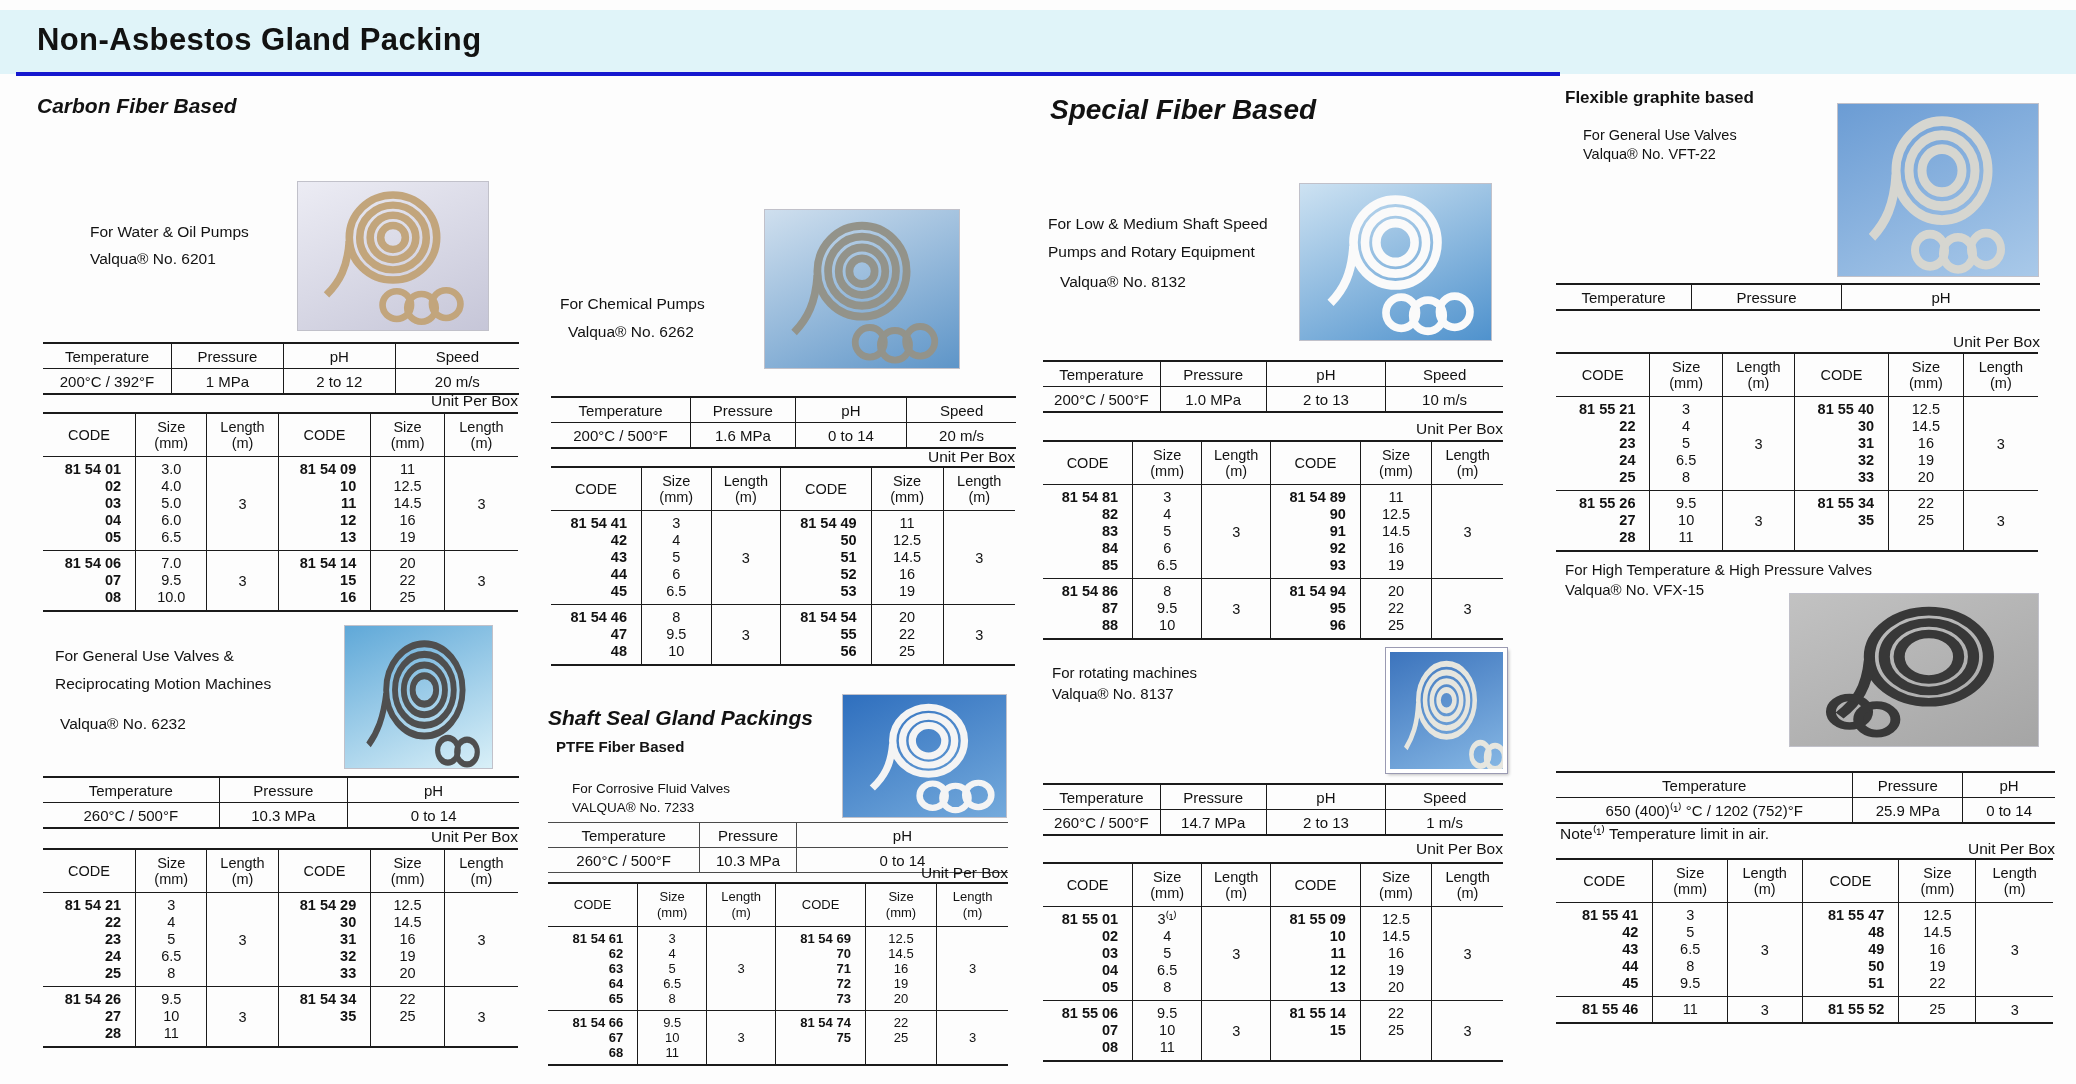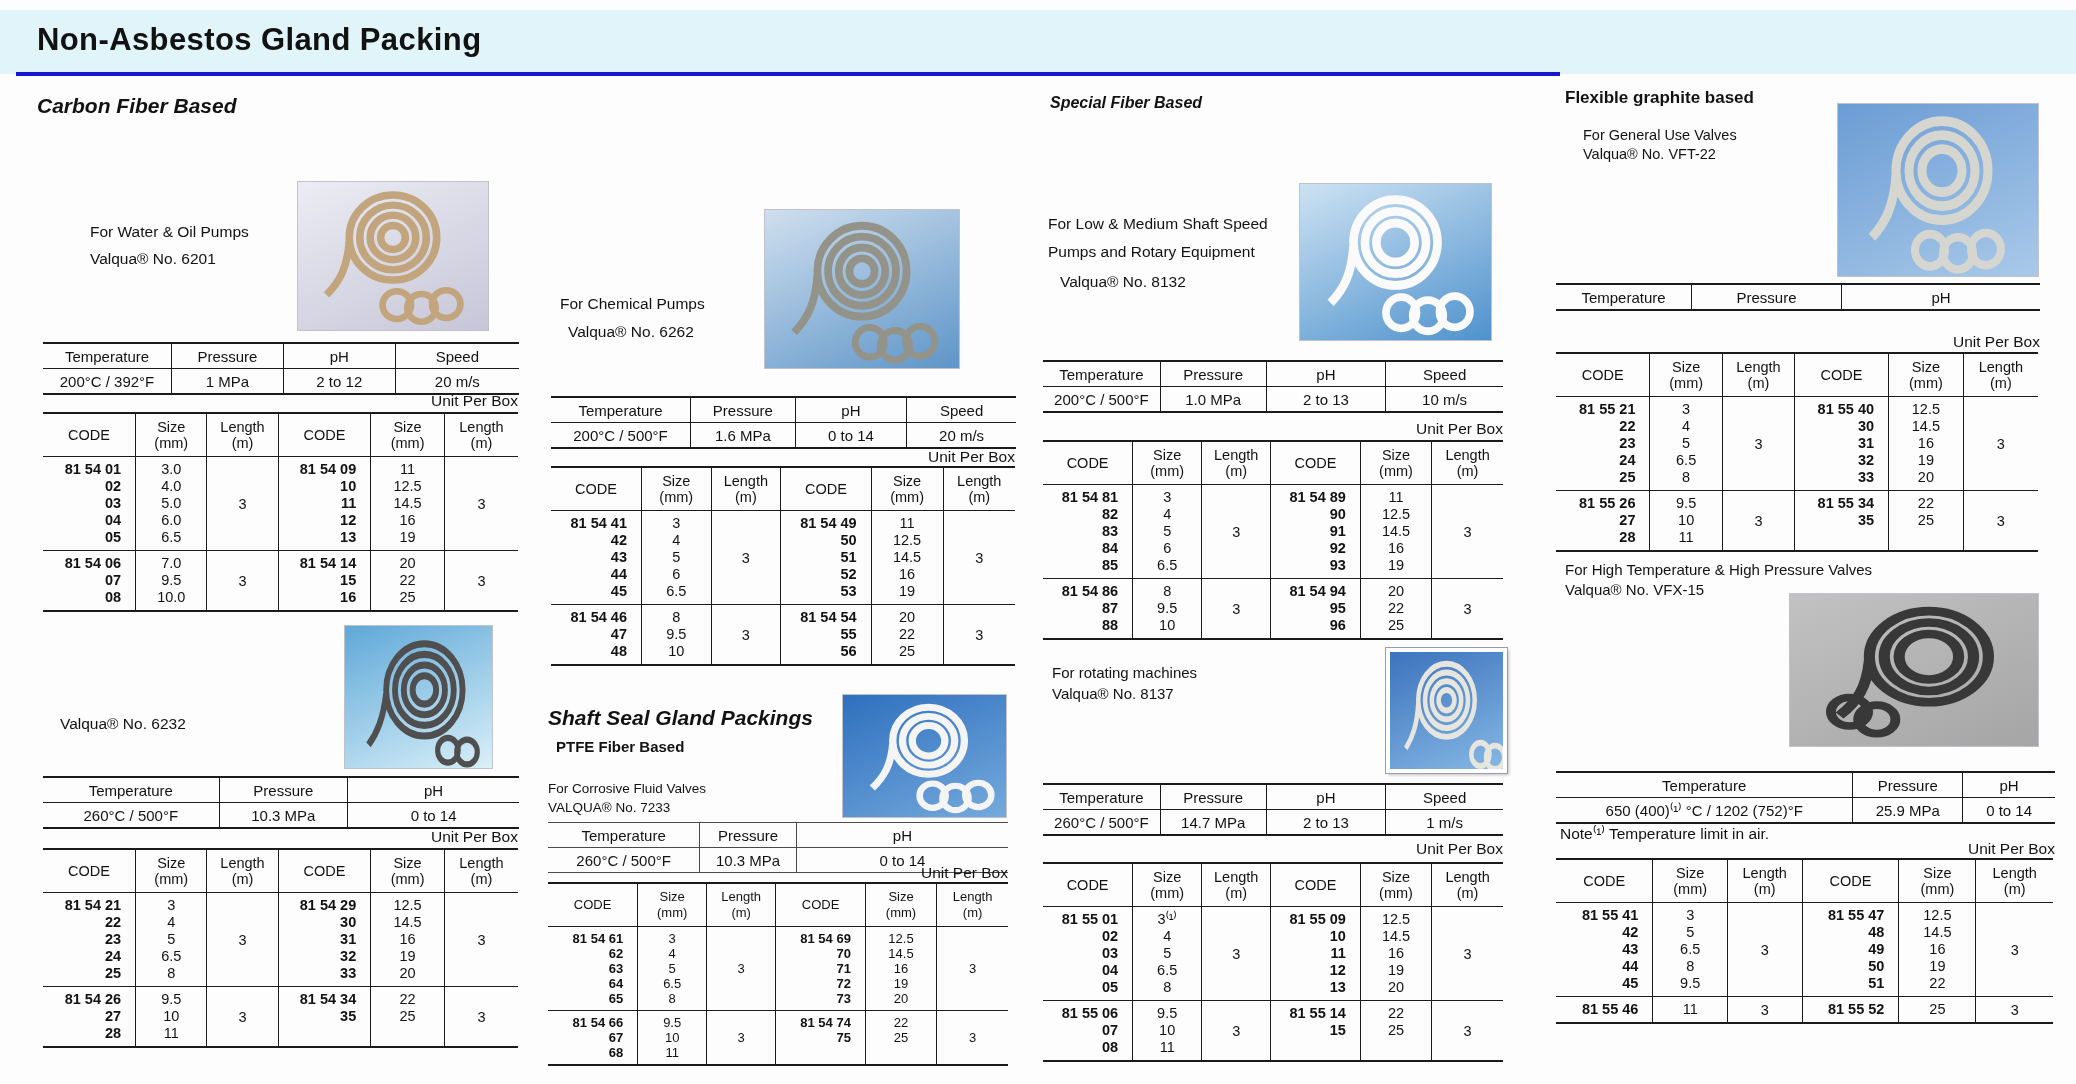--- a/index.html
+++ b/index.html
@@ -11,21 +11,21 @@
   .abs { position:absolute; }
 
   
   .title-band { height:64px; }
   .page-title { font-size:31px; font-weight:bold; letter-spacing:.4px; }
   .rule { height:4px; }
 
   
   .h-ital { font-weight:bold; font-style:italic; }
   .h-21 { font-size:21px; }
-  .h-23 { font-size:16px; }
+  .h-23 { font-size:28px; }
   .h-flex { font-size:17px; font-weight:bold; }
   .sub-bold { font-size:15px; font-weight:bold; }
 
   
   .desc { font-size:15.5px; line-height:27px; }
   .desc-sm { font-size:13.5px; line-height:18.5px; }
   .desc-xs { font-size:14.5px; line-height:19px; }
   .desc-md { font-size:15px; line-height:21px; }
   .lh28 { line-height:28px; }
   .lh20 { line-height:20px; }
@@ -208,20 +208,24 @@
               <div>20</div>
               <div>22</div>
               <div>25</div>
             </td>
             <td class="len">3</td>
           </tr>
         </tbody>
       </table>
     </div>
 
+  <div class="abs desc lh28" style="left:55px;top:642px;">
+    <div>For General Use Valves &amp;</div>
+    <div>Reciprocating Motion Machines</div>
+  </div>
   <div class="abs desc" style="left:60px;top:710px;">Valqua® No. 6232</div>
 
   <div class="abs photo" style="left: 345px; top: 626px; width: 147px; height: 142px; --bg1: #5fa8d8; --bg2: #d9f0f8; --rope: #4f4f4f;">
     <svg viewBox="0 0 200 160" preserveAspectRatio="none">
       <circle class="ring" cx="108" cy="72" r="52" stroke-width="8"></circle>
       <circle class="ring" cx="108" cy="72" r="40" stroke-width="8"></circle>
       <circle class="ring" cx="108" cy="72" r="28" stroke-width="8"></circle>
       <circle class="ring" cx="108" cy="72" r="16" stroke-width="8"></circle>
       <path class="ring" d="M56,76 C52,104 44,120 32,134" stroke-width="8"></path>
       <circle class="ring" cx="140" cy="140" r="14" stroke-width="7"></circle>
@@ -447,21 +451,21 @@
               <div>25</div>
             </td>
             <td class="len">3</td>
           </tr>
         </tbody>
       </table>
     </div>
 
   <div class="abs h-ital h-21" style="left:548px;top:706px;">Shaft Seal Gland Packings</div>
   <div class="abs sub-bold" style="left:556px;top:738px;">PTFE Fiber Based</div>
-  <div class="abs desc-sm" style="left:548px;top:780px;">
+  <div class="abs desc-sm" style="left:572px;top:780px;">
     <div>For Corrosive Fluid Valves</div>
     <div>VALQUA® No. 7233</div>
   </div>
 
   <div class="abs photo" style="left: 843px; top: 695px; width: 163px; height: 122px; --bg1: #2f6fbe; --bg2: #74aadc; --rope: #f4f4f4;">
     <svg viewBox="0 0 200 160" preserveAspectRatio="none">
       <circle class="ring" cx="105" cy="60" r="44" stroke-width="9"></circle>
       <circle class="ring" cx="105" cy="60" r="32" stroke-width="9"></circle>
       <circle class="ring" cx="105" cy="60" r="20" stroke-width="9"></circle>
       <path class="ring" d="M61,64 C59,92 50,108 36,122" stroke-width="9"></path>

